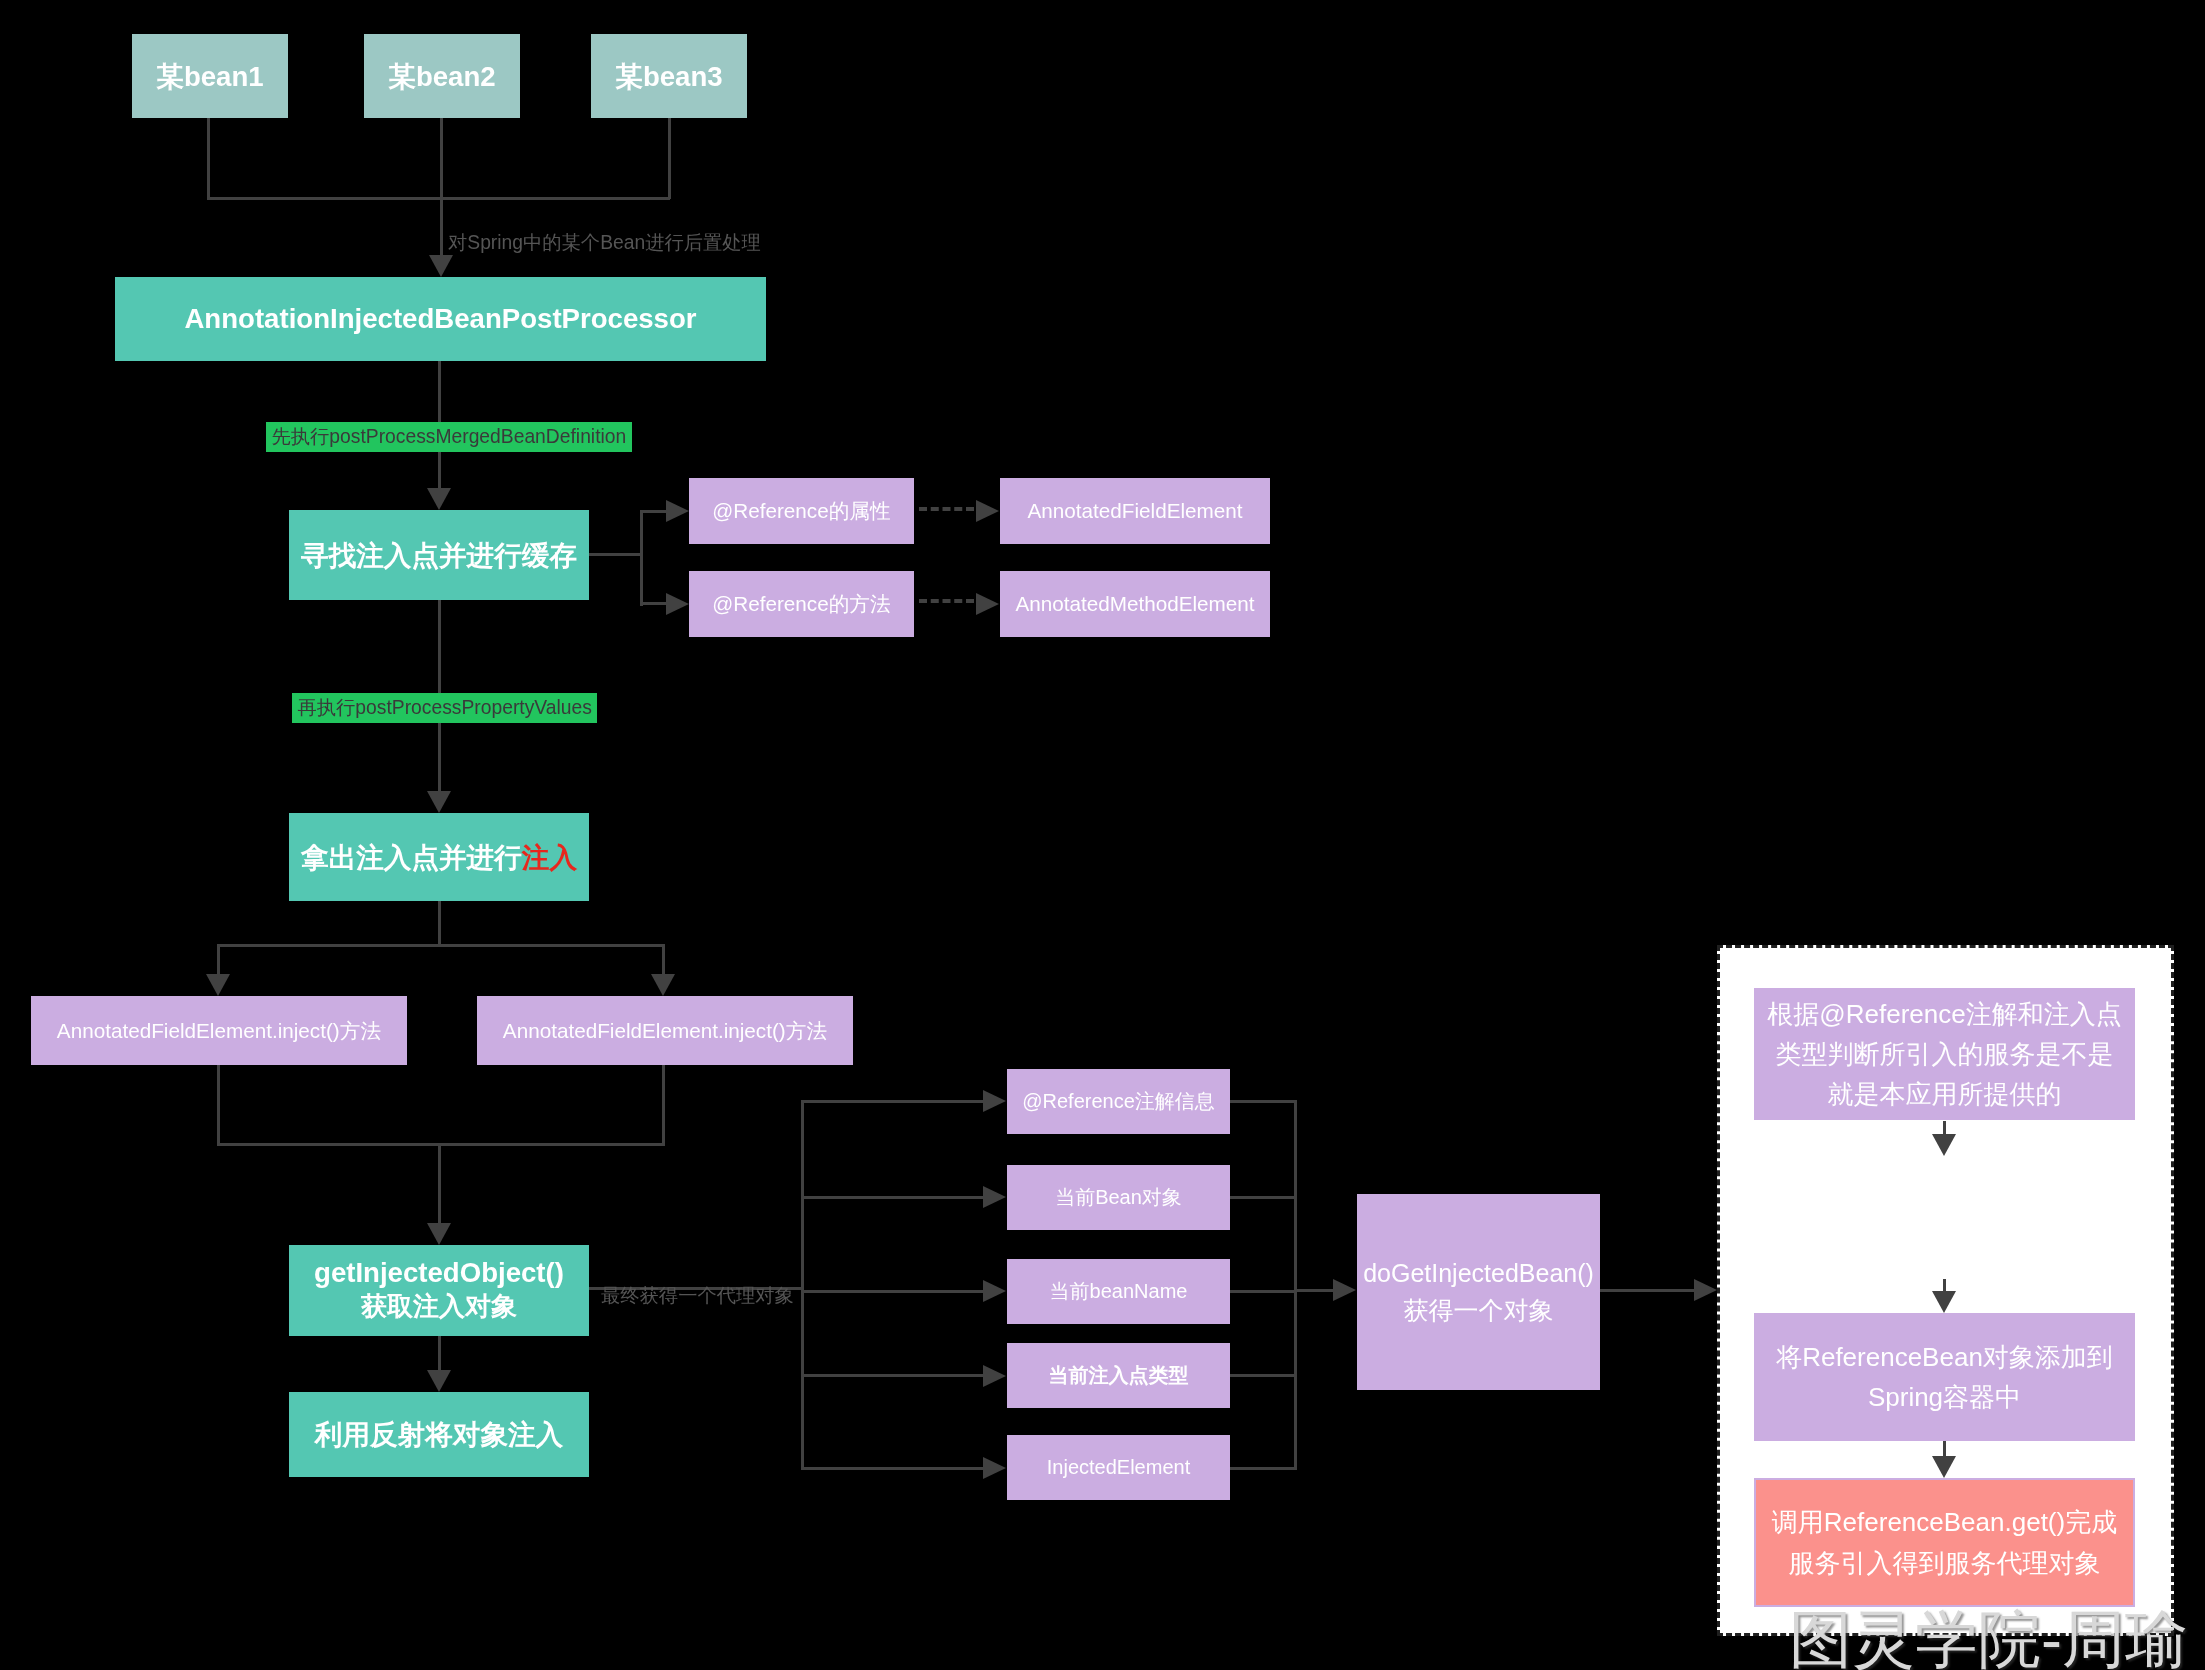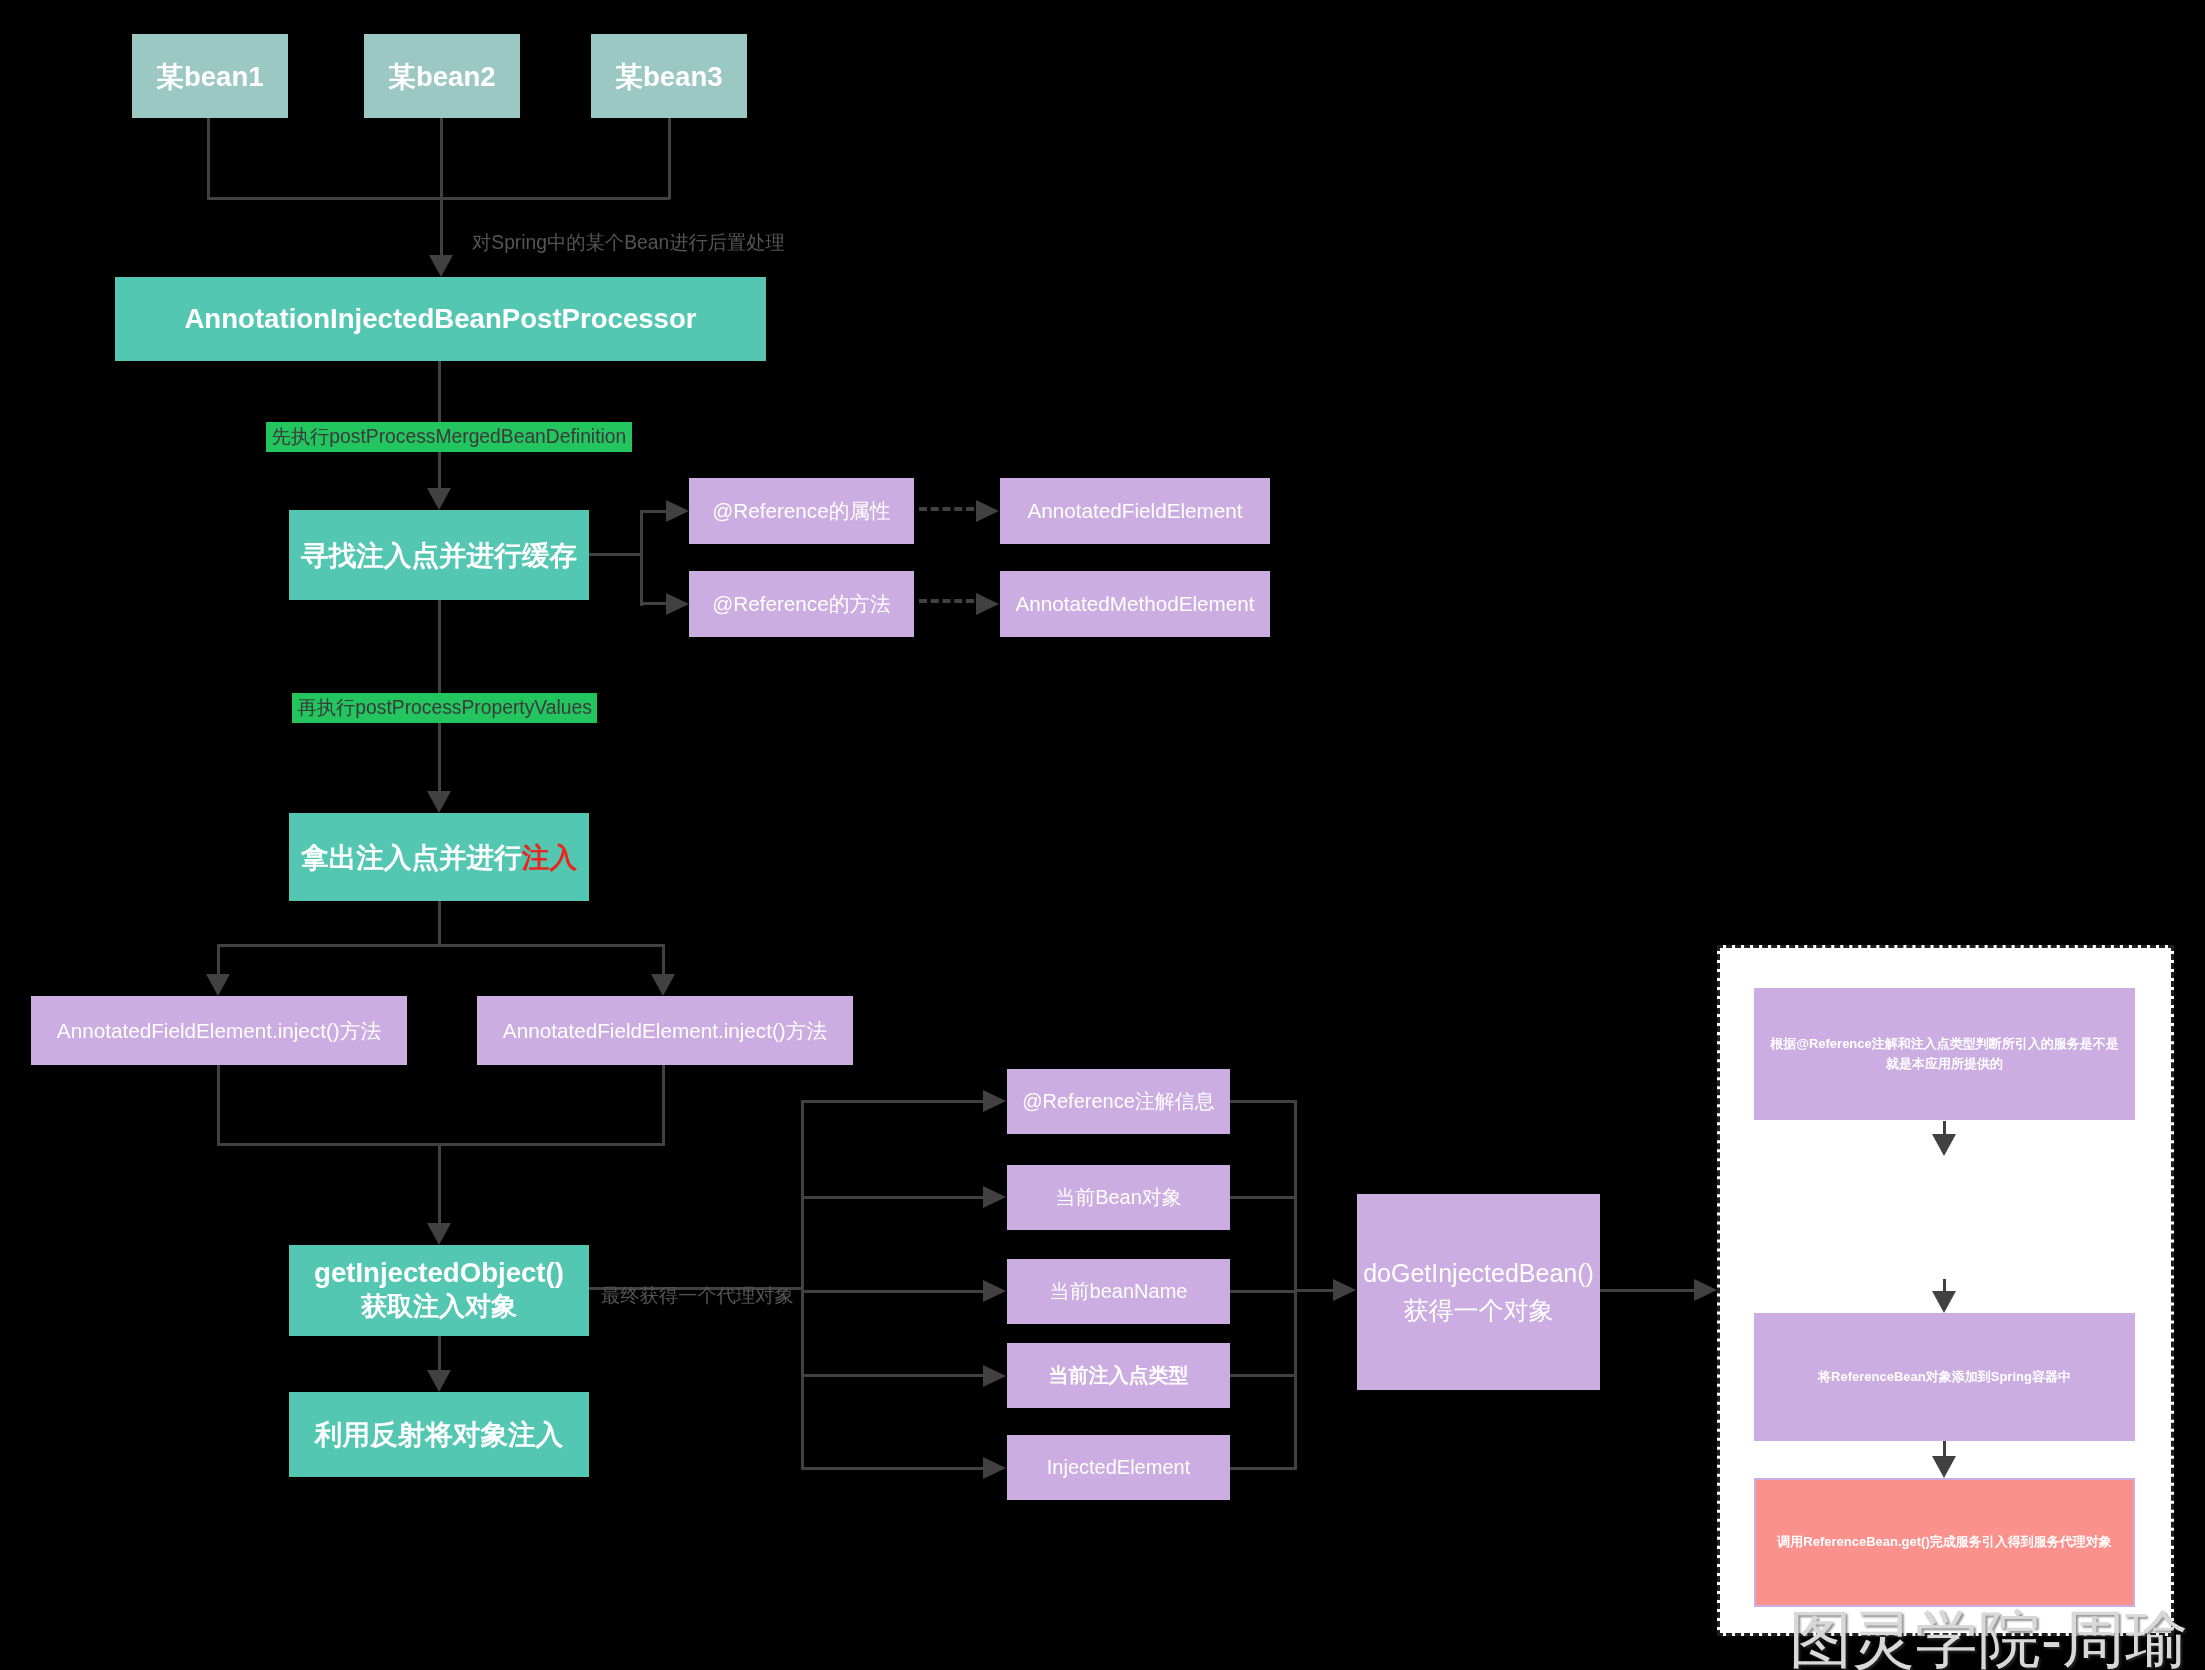--- a/index.html
+++ b/index.html
@@ -6,21 +6,21 @@
   #canvas{position:relative;width:2205px;height:1670px;background:#000;overflow:hidden;
           font-family:"Liberation Sans",sans-serif;}
   .box{position:absolute;display:flex;flex-direction:column;align-items:center;justify-content:center;
        text-align:center;color:#fff;box-sizing:border-box;}
   .teal{background:#54c7b2;}
   .teal-muted{background:#9cc8c4;}
   .purple{background:#cbade1;}
   .redbox{background:#fb918c;border:2.1px solid #cbade1;}
   .big{font-size:27.6px;font-weight:bold;}
   .mid{font-size:20.7px;font-weight:normal;}
-  .small{font-size:13px;font-weight:bold;line-height:1.55;}
+  .small{font-size:26px;font-weight:normal;line-height:1.55;}
   .line{position:absolute;background:#414141;}
   .arrow-down{position:absolute;width:0;height:0;border-left:12.4px solid transparent;
               border-right:12.4px solid transparent;border-top:22px solid #414141;}
   .arrow-right{position:absolute;width:0;height:0;border-top:11px solid transparent;
                border-bottom:11px solid transparent;border-left:23.4px solid #414141;}
   .dash{position:absolute;height:0;border-top:4.8px dashed #414141;}
   .elabel{position:absolute;font-size:19.3px;color:#555;white-space:nowrap;}
   .elabel.whitebg{background:#22c55e;color:#3a3a3a;padding:1.4px 5.5px;}
   .panel{position:absolute;background:#fff;border:3.4px dashed #1f1f1f;box-sizing:border-box;}
   .em-red{color:#e7271d;}
@@ -185,21 +185,21 @@
   <div class="box purple small" style="left:1754px;top:1313px;width:381px;height:128px;padding:0 12.4px;">
       <span>将ReferenceBean对象添加到Spring容器中</span>
     </div>
   <div class="line" style="left:1943px;top:1441px;width:2.8px;height:16.5px;"></div>
   <div class="arrow-down" style="left:1932px;top:1456px;"></div>
 
   <div class="box redbox small" style="left:1754px;top:1478px;width:381px;height:129px;padding:0 12.4px;">
       <span>调用ReferenceBean.get()完成服务引入得到服务代理对象</span>
     </div>
 
-  <div class="elabel" style="left:472px;top:229px;">对Spring中的某个Bean进行后置处理</div>
+  <div class="elabel" style="left:448px;top:229px;">对Spring中的某个Bean进行后置处理</div>
   <div class="elabel whitebg" style="left:266px;top:422px;">先执行postProcessMergedBeanDefinition</div>
   <div class="elabel whitebg" style="left:292px;top:693px;">再执行postProcessPropertyValues</div>
   <div class="elabel" style="left:601px;top:1261px;margin-top:21px;">最终获得一个代理对象</div>
 
   <div class="watermark" style="left:1789px;top:1597px;">图灵学院-周瑜</div>
 
 </div>
 
 
 </body></html>

